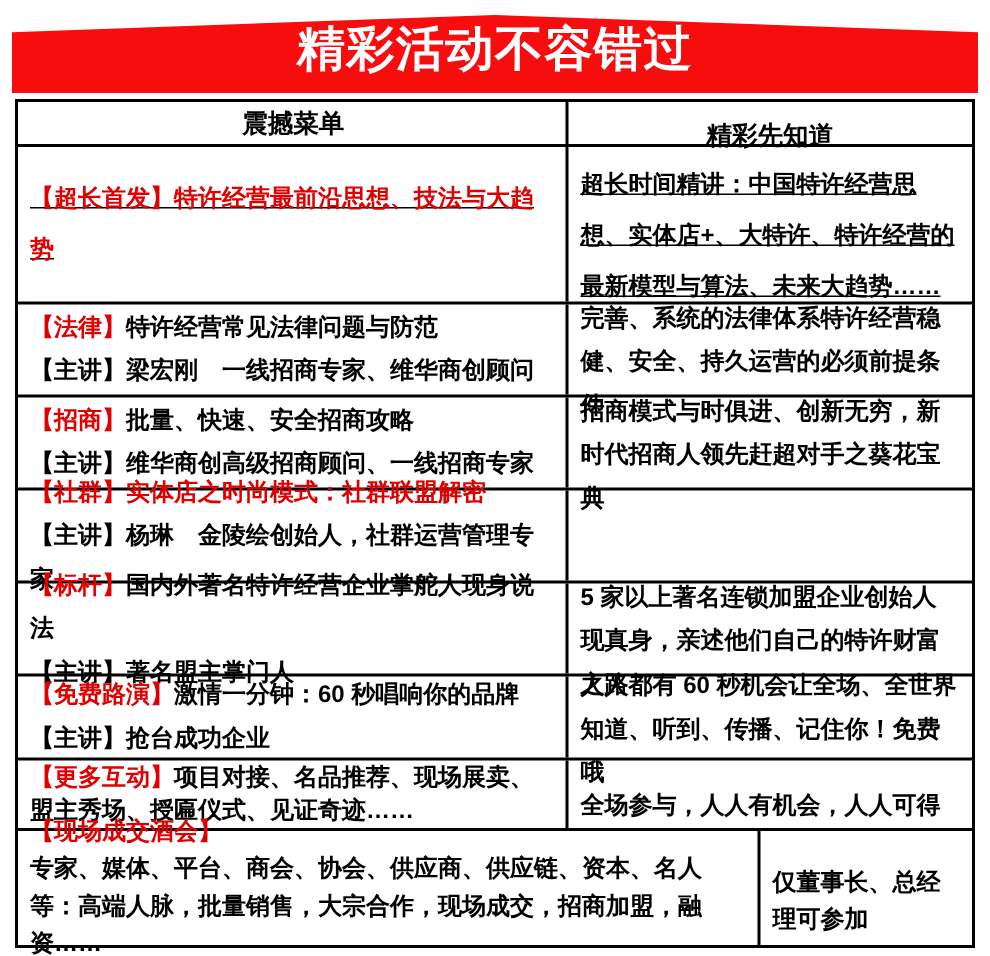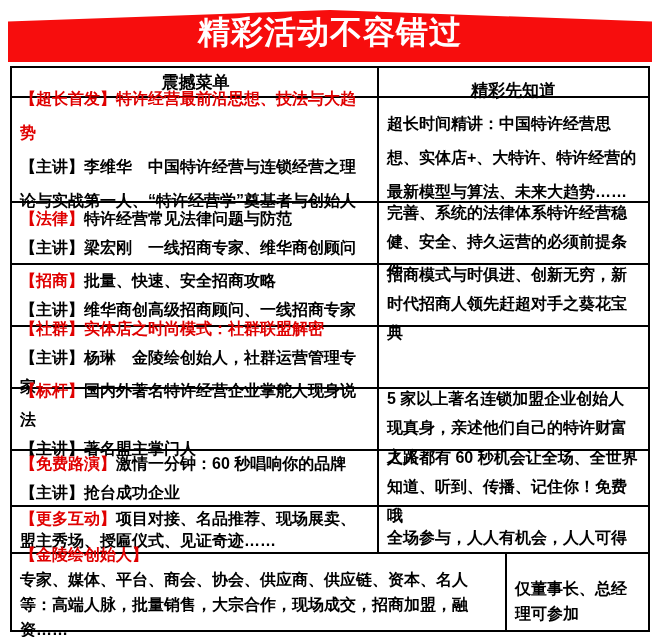--- a/index.html
+++ b/index.html
@@ -50,21 +50,21 @@
   }
   .cell-left {
     width: 367px;
     border-right: 2px solid #000000;
     padding: 0 6px 0 8px;
   }
   .cell-right { flex: 1; padding: 17px 8px 0 8px; }
   .row-8 .cell-left { width: 495px; }
   .hdr { height: 30px; }
   .hdr .cell { align-items: center; justify-content: center; font-size: 17px; }
-  .row-1 { height: 105px; line-height: 34px; }
+  .row-1 { height: 105px; line-height: 34px; text-decoration: underline; }
   .row-2, .row-3, .row-4, .row-5 { height: 62px; line-height: 29px; }
   .row-6 { height: 56px; line-height: 29px; }
   .row-7 { height: 47px; line-height: 22px; }
   .row-8 { height: 76px; line-height: 25px; }
   .red { color: var(--accent-red, #e00000); }
   .line { display: block; }
 </style>
 </head>
 <body>
 
@@ -77,21 +77,20 @@
   <div class="tbl">
 
     <div class="row hdr">
       <div class="cell cell-left">震撼菜单</div>
       <div class="cell cell-right">精彩先知道</div>
     </div>
 
     <div class="row row-1">
       <div class="cell cell-left">
         <div class="line"><span class="red">【超长首发】</span><span class="red">特许经营最前沿思想、技法与大趋势</span></div>
-        <div><span>【主讲】</span><span>李维华　中国特许经营与连锁经营之理论与实战第一人、“特许经营学”奠基者与创始人</span></div>
       </div>
       <div class="cell cell-right">
         <div>超长时间精讲：中国特许经营思想、实体店+、大特许、特许经营的最新模型与算法、未来大趋势……</div>
       </div>
     </div>
 
     <div class="row row-2">
       <div class="cell cell-left">
         <div class="line"><span class="red">【法律】</span><span>特许经营常见法律问题与防范</span></div>
         <div><span>【主讲】</span><span>梁宏刚　一线招商专家、维华商创顾问</span></div>
@@ -142,21 +141,21 @@
       <div class="cell cell-left">
         <div><span class="red">【更多互动】</span><span>项目对接、名品推荐、现场展卖、盟主秀场、授匾仪式、见证奇迹……</span></div>
       </div>
       <div class="cell cell-right">
         <div>全场参与，人人有机会，人人可得</div>
       </div>
     </div>
 
     <div class="row row-8">
       <div class="cell cell-left">
-        <div class="line"><span class="red">【金陵绘创始人】</span></div>
+        <div class="line"><span class="red">【现场成交酒会】</span></div>
         <div><span>专家、媒体、平台、商会、协会、供应商、供应链、资本、名人等：高端人脉，批量销售，大宗合作，现场成交，招商加盟，融资……</span></div>
       </div>
       <div class="cell cell-right">
         <div>仅董事长、总经理可参加</div>
       </div>
     </div>
 
   </div>
 </div>
 

